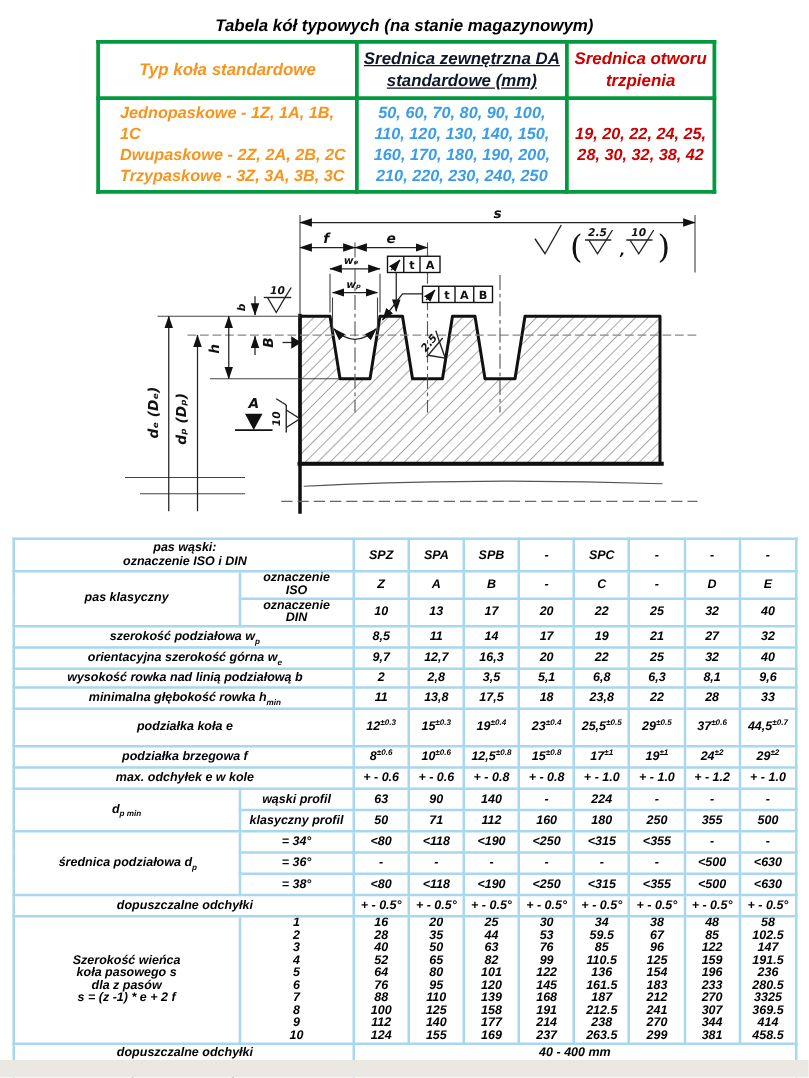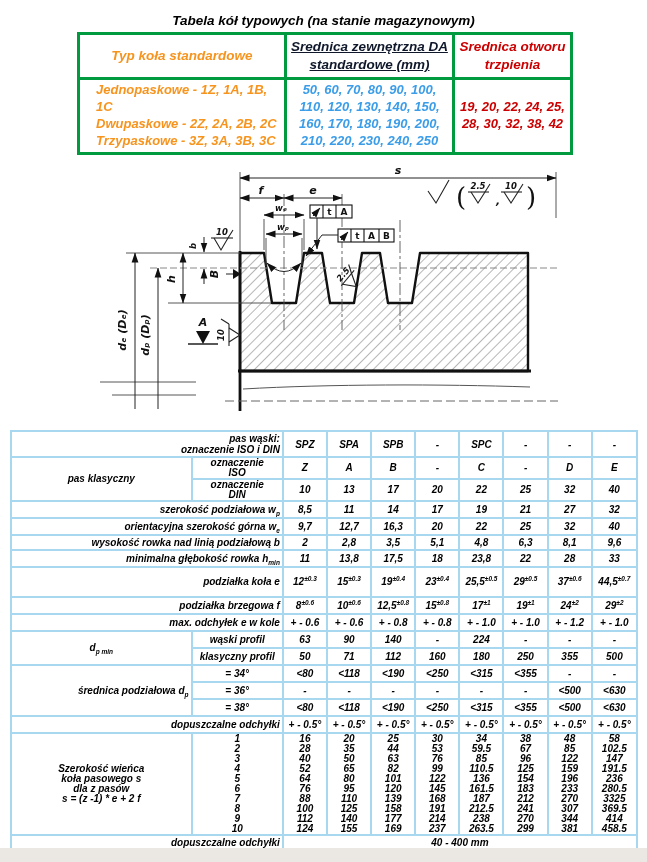--- a/index.html
+++ b/index.html
@@ -24,21 +24,21 @@
   .dtxt{font:italic bold 11px "DejaVu Sans",sans-serif;fill:#111}
   .stx{font:italic bold 8.5px "DejaVu Sans",sans-serif;fill:#111}
   .ftx{font:bold 9px "DejaVu Sans",sans-serif;fill:#111}
   .ptx{font:normal 26px "DejaVu Serif",serif;fill:#111}
   
   table.mt{position:absolute;left:10px;top:430px;width:628px;border-collapse:collapse;
            table-layout:fixed;background:#fff;color:#000;
            font:italic bold 10px/1.12 "Liberation Sans",sans-serif;
            border:2px solid #8fc8e6}
   .mt td{border:2px solid #a8d8ef;padding:0 2px;vertical-align:middle;overflow:hidden}
-  .mt td.lbl{text-align:right;padding-left:4px}
+  .mt td.lbl{text-align:center;padding-left:4px}
   .mt td.ctr{text-align:center;padding-left:2px}
   .mt td.sub,.mt td.val,.mt td.mrg{text-align:center}
   sup{font-size:6.5px;line-height:0}
   sub{font-size:6.5px;line-height:0}
   .footer{position:absolute;left:0;top:848px;width:647px;height:14px;background:#ebe8e3}
 </style>
 </head>
 <body>
 
 <div class="title">Tabela kół typowych (na stanie magazynowym)</div>
@@ -251,21 +251,21 @@
         <td class="val">25</td>
         <td class="val">32</td>
         <td class="val">40</td>
       </tr>
       <tr style="height: 15px;">
         <td class="lbl" colspan="2">wysokość rowka nad linią podziałową b</td>
         <td class="val">2</td>
         <td class="val">2,8</td>
         <td class="val">3,5</td>
         <td class="val">5,1</td>
-        <td class="val">4,8</td>
+        <td class="val">6,8</td>
         <td class="val">6,3</td>
         <td class="val">8,1</td>
         <td class="val">9,6</td>
       </tr>
       <tr style="height: 17px;">
         <td class="lbl" colspan="2">minimalna głębokość rowka h<sub>min</sub></td>
         <td class="val">11</td>
         <td class="val">13,8</td>
         <td class="val">17,5</td>
         <td class="val">18</td>

